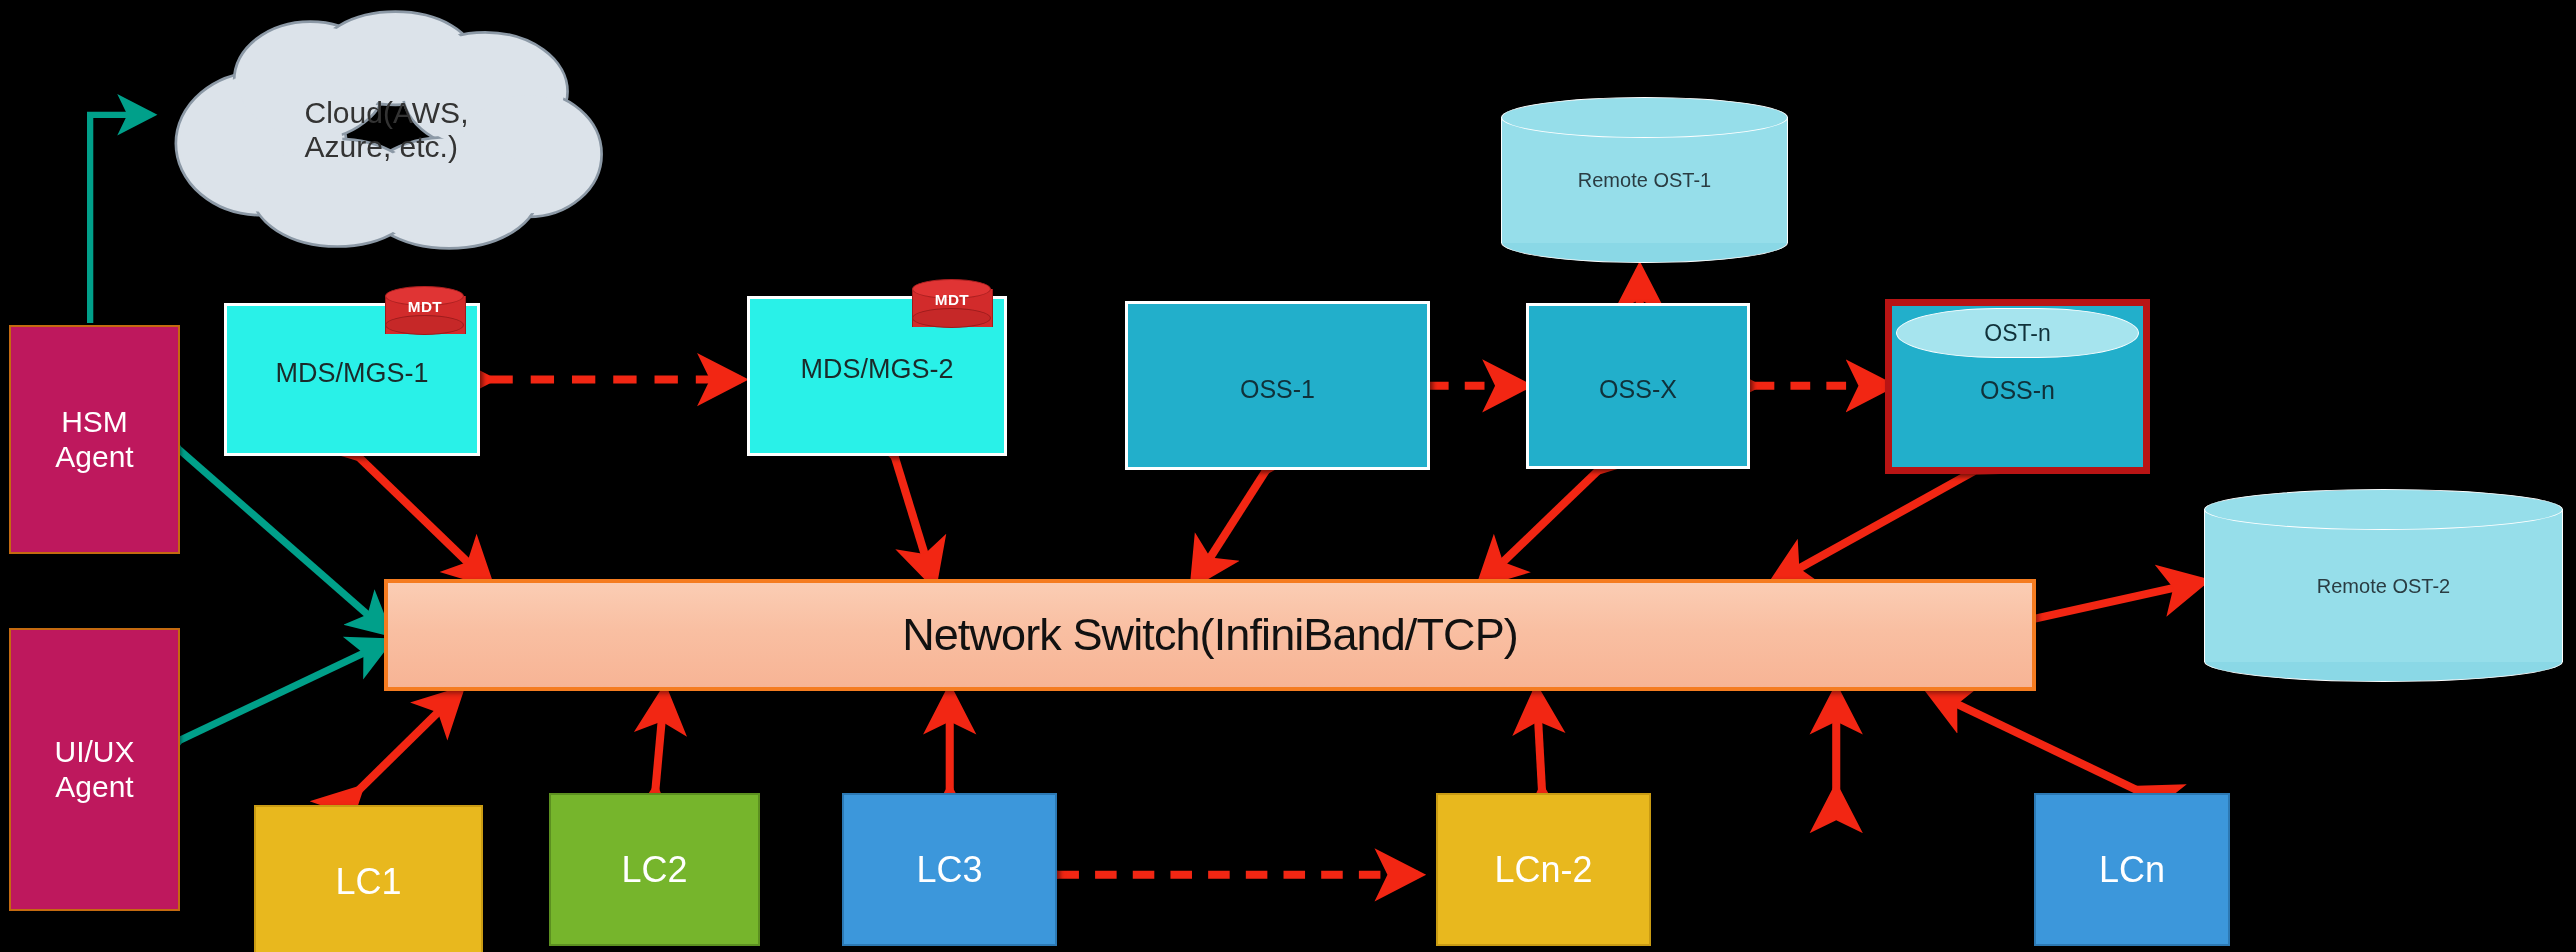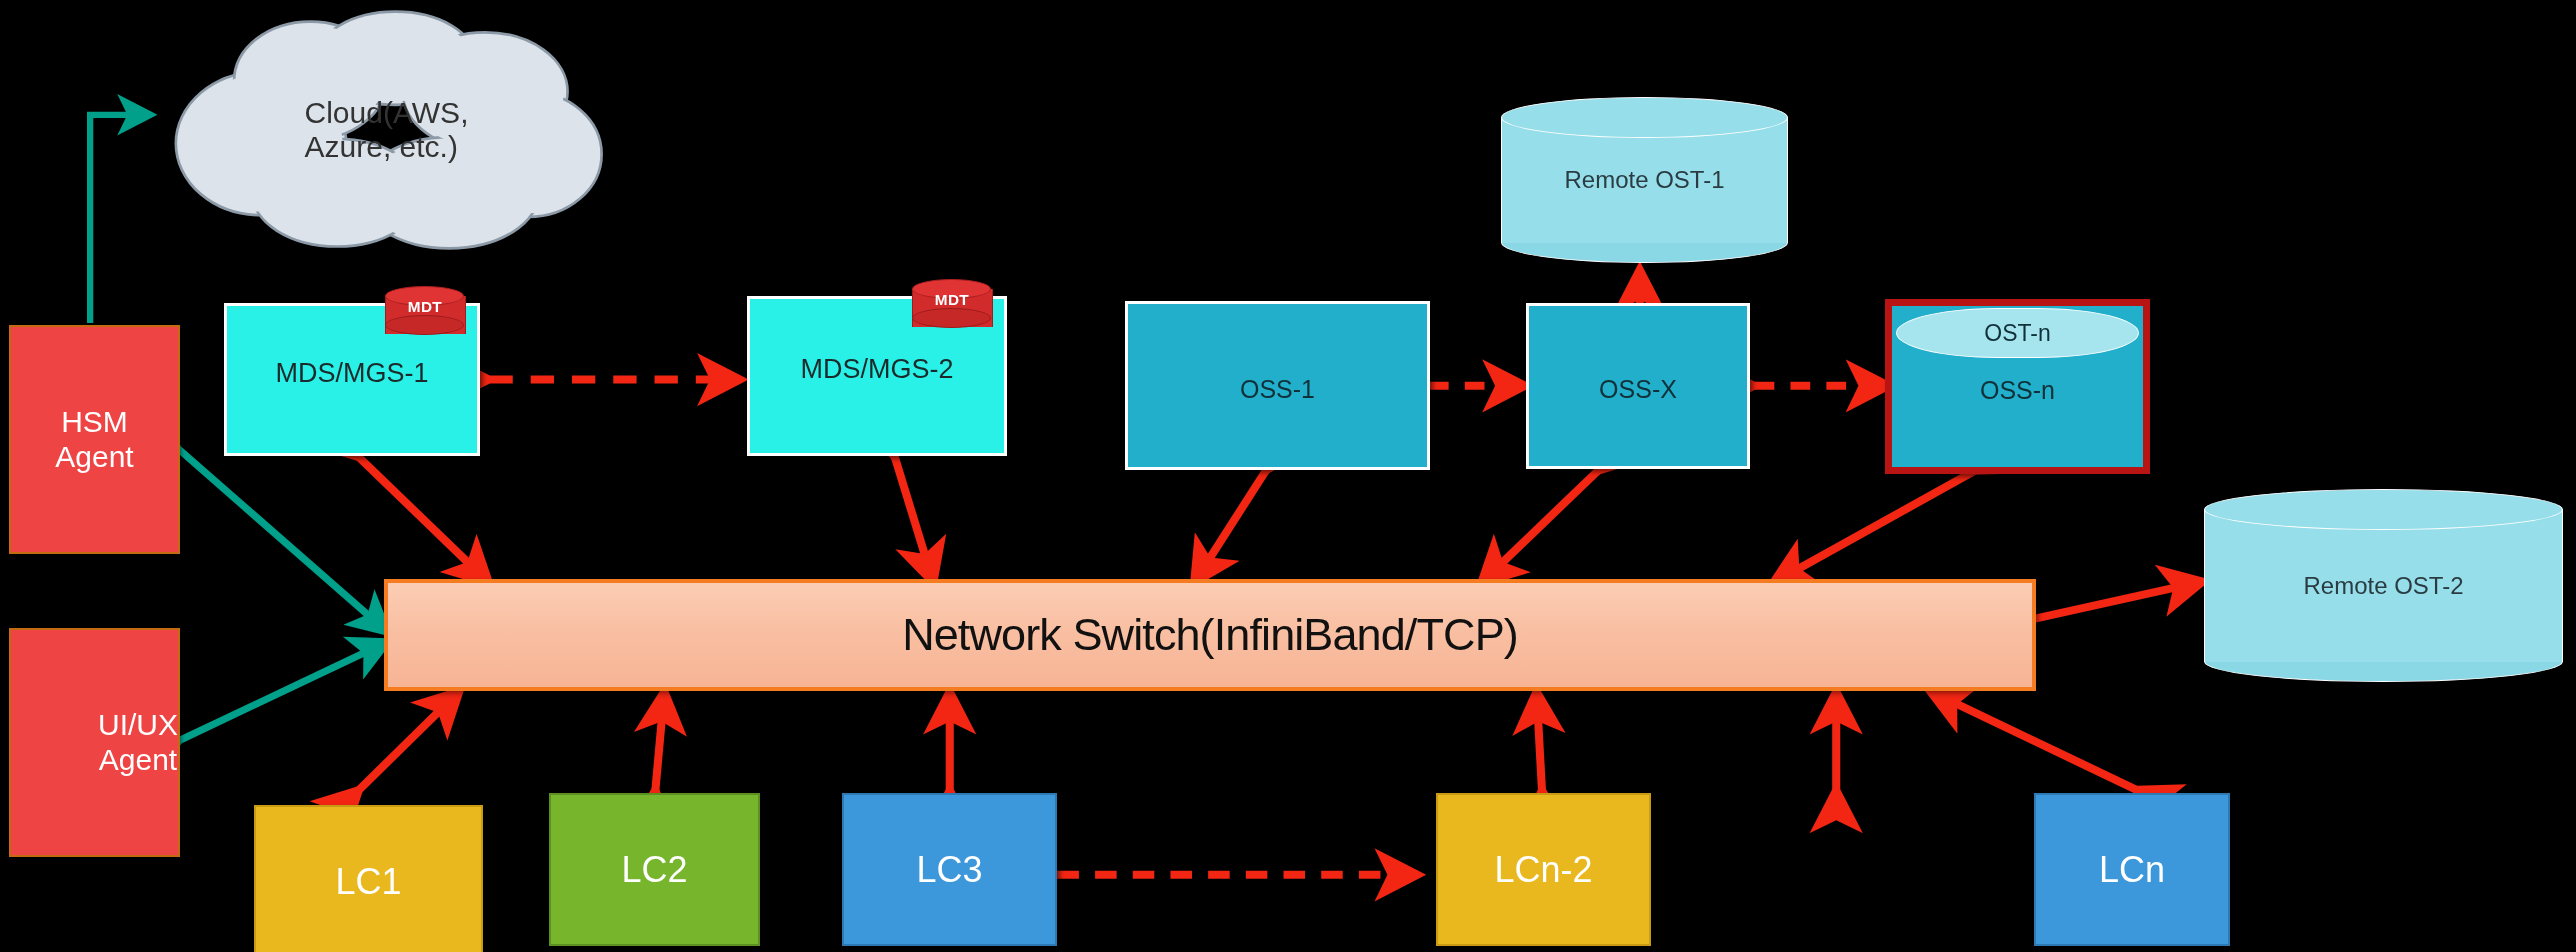--- a/index.html
+++ b/index.html
@@ -9,21 +9,21 @@
   .node{position:absolute;box-sizing:border-box;display:flex;align-items:center;
         justify-content:center;text-align:center;line-height:1.15;}
 
   
   .cloud{position:absolute;}
   .cloud .lbl{position:absolute;left:0;top:0;width:100%;height:100%;
       display:flex;flex-direction:column;align-items:center;justify-content:center;
       color:#333;font-size:30px;z-index:5;white-space:pre-line;}
 
   
-  .agent{background:#ef4444;border:2.7px solid #C46A10;color:#fff;font-size:30px;
+  .agent{background:#be185d;border:2.7px solid #C46A10;color:#fff;font-size:30px;
          flex-direction:column;box-shadow:1.8px 1.8px 3.6px rgba(0,0,0,.45);}
 
   
   .mds{background:#29F1E8;border:3.6px solid #ffffff;color:#1b2a2a;font-size:27px;
        box-shadow:2.7px 2.7px 4.5px rgba(0,0,0,.5);}
   .mds .mdslbl{position:absolute;left:0;right:0;top:46%;transform:translateY(-50%);}
   .mdt{position:absolute;width:79px;height:56px;right:12.6px;top:-20px;}
   .mdt .body{position:absolute;left:0;top:10px;width:79px;height:38px;background:#D22B2B;
        border-left:0.9px solid #a01b1b;border-right:0.9px solid #a01b1b;}
   .mdt .top{position:absolute;left:0;top:0;width:79px;height:20px;border-radius:50%;
@@ -45,21 +45,21 @@
 
   
   .cyl{position:absolute;}
   .cyl .cbody{position:absolute;left:0;right:0;top:20px;bottom:20px;background:#96DEEA;
        border-left:1.8px solid #ffffff;border-right:1.8px solid #ffffff;}
   .cyl .ctop{position:absolute;left:0;right:0;top:0;height:41px;border-radius:50%;
        background:#96DEEA;border:1.8px solid #ffffff;box-sizing:border-box;}
   .cyl .cbot{position:absolute;left:0;right:0;bottom:0;height:41px;border-radius:50%;
        background:#8AD8E6;border:1.8px solid #ffffff;box-sizing:border-box;}
   .cyl .clbl{position:absolute;left:0;right:0;top:50%;transform:translateY(-50%);
-       text-align:center;color:#2a3c42;font-size:24px;z-index:6;}
+       text-align:center;color:#2a3c42;font-size:20px;z-index:6;}
 
   
   .switch{background:linear-gradient(180deg,#FBCDB4 0%,#F9BFA2 45%,#F7B495 100%);
        border:4.5px solid #F57C20;color:#111;font-size:45px;letter-spacing:-0.9px;
        box-shadow:2.7px 2.7px 5.4px rgba(0,0,0,.45);}
 
   
   .lc{color:#fff;font-size:36px;box-shadow:2.7px 2.7px 4.5px rgba(0,0,0,.5);}
   .lc.gold{background:#E8B81E;border:2.7px solid #C99B13;}
   .lc.green{background:#76B52C;border:2.7px solid #5C9020;}
@@ -147,21 +147,21 @@
 Azure, etc.)</div>
   </div>
 
   <div class="node agent" style="left:9px;top:325px;width:171px;height:229px;">
     <div>
       <div>HSM</div>
       <div>Agent</div>
     </div>
   </div>
 
-  <div class="node agent" style="left:9px;top:628px;width:171px;height:229px;align-items:flex-end;">
+  <div class="node agent" style="left:9px;top:628px;width:171px;height:283px;">
     <div>
       <div>UI/UX</div>
       <div>Agent</div>
     </div>
   </div>
 
   <div class="node mds" style="left:224px;top:303px;width:256px;height:153px;">
     <span class="mdslbl">MDS/MGS-1</span>
     <div class="mdt">
       <div class="body"></div>

